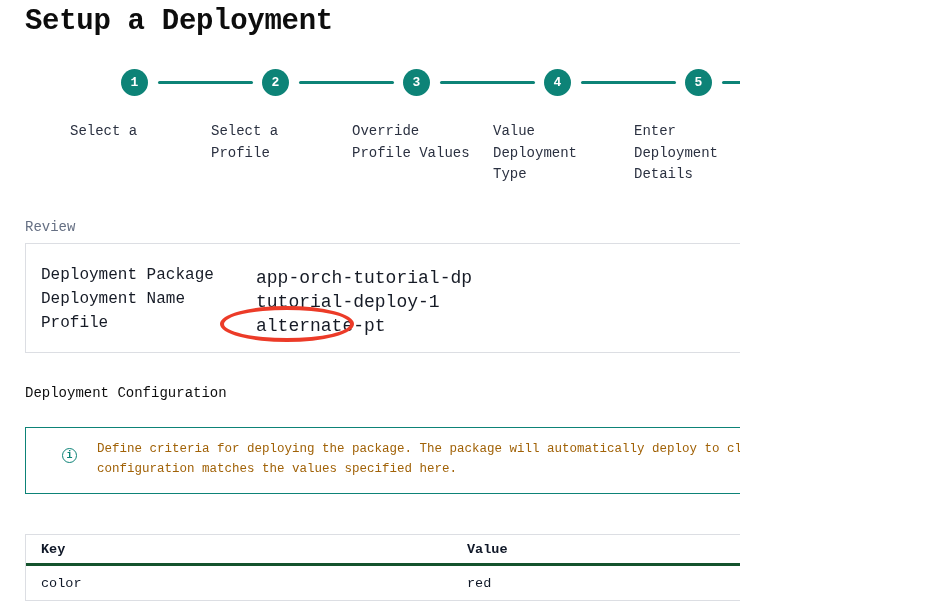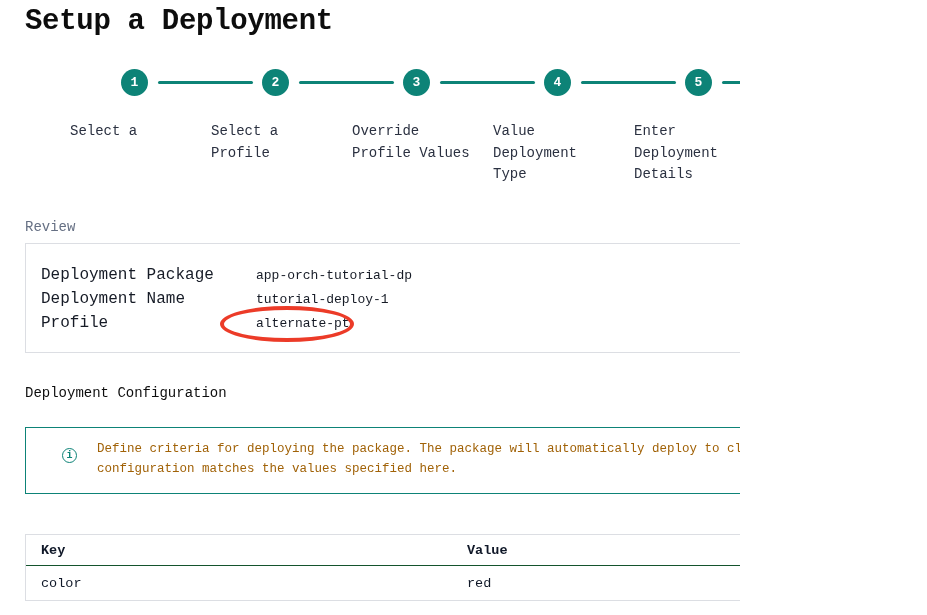--- a/index.html
+++ b/index.html
@@ -67,21 +67,21 @@
     border: 1px solid #dcdee3;
     background: #ffffff;
   }
   .review-row { position: absolute; left: 15px; height: 18px; display: flex; }
   .review-row .rlabel {
     width: 215px;
     font-size: 16px;
     color: #161b26;
   }
   .review-row .rvalue {
-    font-size: 13px;
+    font-size: 18px;
     color: #161b26;
     padding-top: 2px;
   }
   .annotation-ellipse {
     position: absolute;
     left: 220px; top: 306px;
     width: 134px; height: 36px;
     border: 4px solid #EC3B28;
     border-radius: 50%;
     pointer-events: none;
@@ -122,21 +122,21 @@
   }
   
   .criteria-table {
     position: absolute;
     left: 25px; top: 534px;
     width: 884px;
     border: 1px solid #dcdee3;
     background: #ffffff;
   }
   .t-row { display: flex; align-items: center; }
-  .t-row.head { height: 31px; border-bottom: 1px solid #14532d; font-weight: 700; }
+  .t-row.head { height: 31px; border-bottom: 3px solid #14532d; font-weight: 700; }
   .t-row.body { height: 34px; }
   .t-cell { font-size: 13.5px; color: #101828; }
   .t-cell.c1 { width: 441px; padding-left: 15px; }
   .t-cell.c2 { flex: 1; }
 </style>
 </head>
 <body>
 
 <div class="screen">
 

